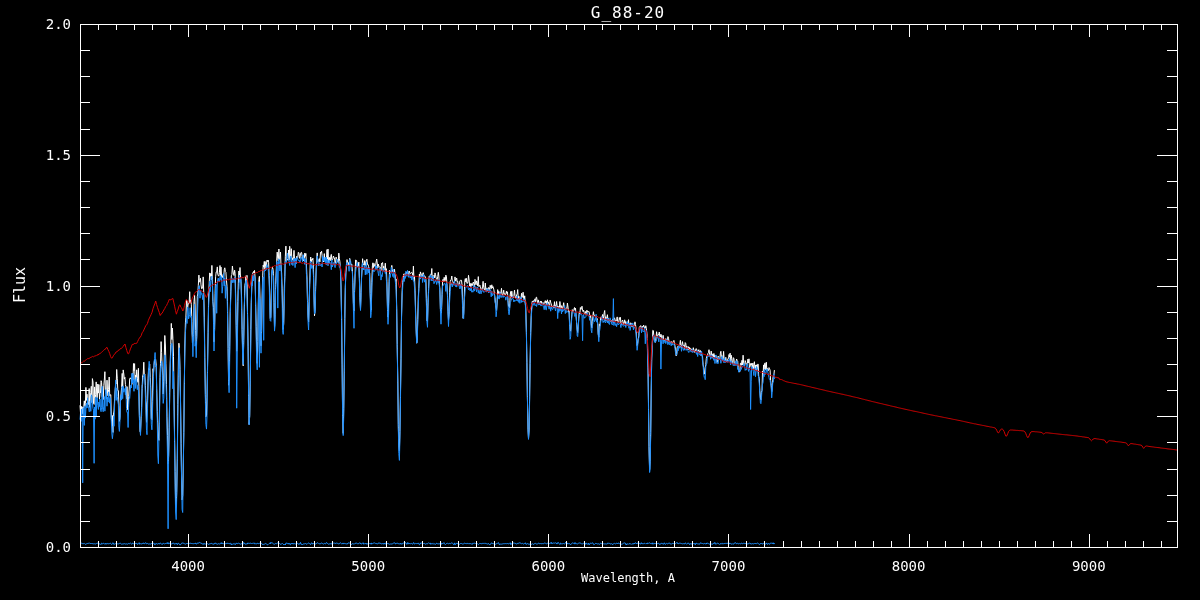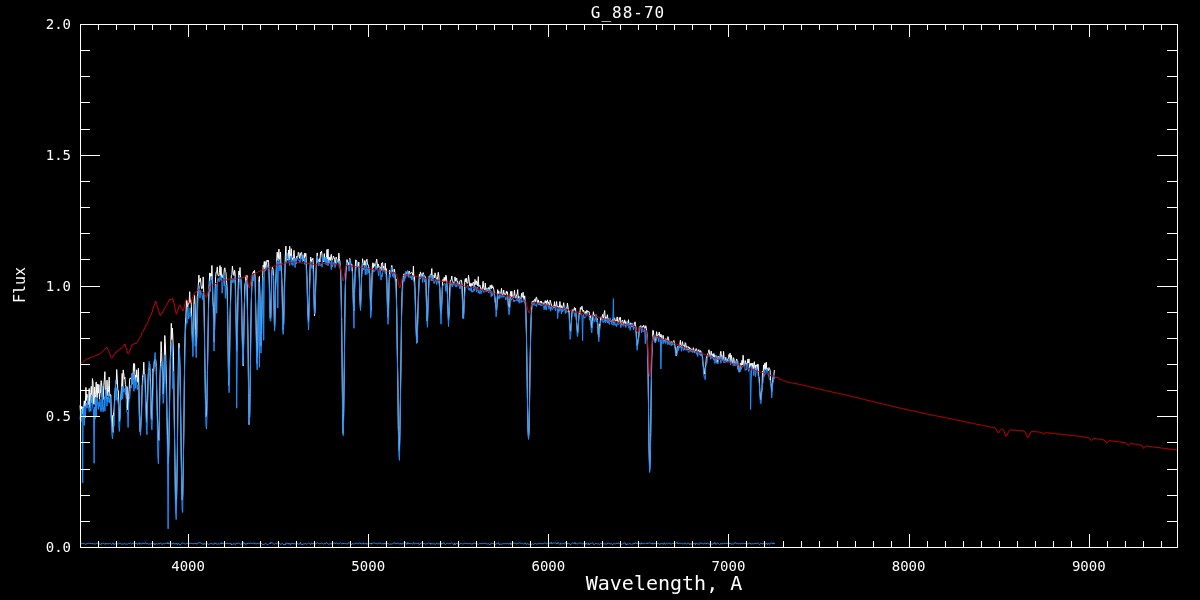--- a/index.html
+++ b/index.html
@@ -1,21 +1,21 @@
 <!DOCTYPE html>
 <html><head>
 <meta charset="utf-8">
 <style>
   html,body{margin:0;padding:0;background:#000;}
   #stage{position:relative;width:1200px;height:600px;background:#000;overflow:hidden;
          font-family:"DejaVu Sans Mono",monospace;}
   #plot-svg{position:absolute;left:0;top:0;}
   .axis-text{position:absolute;color:#fff;white-space:nowrap;}
   #chart-title{left:628px;top:3px;transform:translate(-50%,0);font-size:16px;letter-spacing:1px;}
-  #x-axis-label{left:664px;top:571px;transform:translate(-50%,0);font-size:20px;}
+  #x-axis-label{left:628px;top:571px;transform:translate(-50%,0);font-size:12px;}
   #y-axis-label{left:20px;top:285px;transform:translate(-50%,-50%) rotate(-90deg);font-size:15px;}
 </style>
 </head>
 <body>
 
 <div id="stage">
   <svg id="plot-svg" width="1200" height="600">
       <g fill="none" stroke-width="1">
         <polyline points="80.0,405.3 80.5,412.8 81.1,409.6 81.6,406.4 82.2,414.2 82.7,406.9 83.2,413.4 83.8,406.5 84.3,400.8 84.9,406.7 85.4,403.7 85.9,387.4 86.5,400.4 87.0,394.2 87.6,404.1 88.1,402.1 88.6,404.6 89.2,388.5 89.7,407.4 90.3,397.0 90.8,392.6 91.3,386.3 91.9,402.7 92.4,378.6 93.0,382.1 93.5,403.4 94.1,404.4 94.6,386.9 95.1,397.8 95.7,394.5 96.2,381.9 96.8,396.9 97.3,398.0 97.8,384.0 98.4,393.1 98.9,384.6 99.5,399.2 100.0,393.3 100.5,392.9 101.1,380.7 101.6,382.5 102.2,396.7 102.7,393.0 103.2,399.5 103.8,385.6 104.3,380.2 104.9,371.7 105.4,390.0 105.9,389.7 106.5,398.6 107.0,380.2 107.6,393.2 108.1,395.9 108.6,389.3 109.2,377.0 109.7,395.7 110.3,394.8 110.8,394.7 111.3,417.2 111.9,426.0 112.4,415.5 113.0,432.4 113.5,412.7 114.0,411.1 114.6,398.9 115.1,390.2 115.7,384.4 116.2,384.0 116.7,369.5 117.3,378.8 117.8,390.7 118.4,390.6 118.9,405.2 119.4,421.4 120.0,417.6 120.5,399.8 121.1,394.0 121.6,387.5 122.2,373.4 122.7,387.0 123.2,369.9 123.8,374.0 124.3,379.1 124.9,377.3 125.4,384.4 125.9,386.7 126.5,398.9 127.0,386.6 127.6,409.8 128.1,404.5 128.6,396.8 129.2,389.0 129.7,378.9 130.3,377.8 130.8,378.9 131.3,378.3 131.9,384.4 132.4,373.5 133.0,380.1 133.5,363.5 134.0,370.7 134.6,363.6 135.1,381.5 135.7,375.0 136.2,378.6 136.7,369.8 137.3,378.3 137.8,382.3 138.4,368.3 138.9,386.8 139.4,415.5 140.0,431.5 140.5,432.6 141.1,418.1 141.6,407.4 142.1,388.3 142.7,375.4 143.2,374.2 143.8,362.2 144.3,375.7 144.8,374.2 145.4,385.7 145.9,398.7 146.5,422.3 147.0,404.2 147.5,400.7 148.1,378.3 148.6,368.5 149.2,369.8 149.7,364.1 150.3,377.4 150.8,390.1 151.3,418.4 151.9,419.7 152.4,401.7 153.0,368.7 153.5,372.7 154.0,365.2 154.6,359.4 155.1,361.1 155.7,359.6 156.2,365.0 156.7,388.7 157.3,411.4 157.8,429.2 158.4,437.0 158.9,440.4 159.4,414.0 160.0,377.4 160.5,363.7 161.1,341.6 161.6,352.5 162.1,366.6 162.7,375.6 163.2,394.0 163.8,381.3 164.3,356.1 164.8,335.5 165.4,345.0 165.9,363.3 166.5,384.3 167.0,416.9 167.5,435.5 168.1,463.9 168.6,456.3 169.2,427.8 169.7,392.8 170.2,363.0 170.8,344.4 171.3,323.4 171.9,339.5 172.4,328.0 172.9,338.3 173.5,356.7 174.0,394.9 174.6,439.0 175.1,471.3 175.6,505.3 176.2,507.1 176.7,492.2 177.3,458.1 177.8,404.6 178.4,361.0 178.9,343.2 179.4,348.3 180.0,369.5 180.5,400.4 181.1,443.8 181.6,482.0 182.1,499.9 182.7,495.6 183.2,471.0 183.8,432.6 184.3,388.0 184.8,347.0 185.4,322.9 185.9,317.2 186.5,300.5 187.0,300.7 187.5,310.1 188.1,303.8 188.6,303.9 189.2,302.0 189.7,291.7 190.2,303.2 190.8,300.4 191.3,304.2 191.9,321.4 192.4,342.4 192.9,340.7 193.5,331.1 194.0,301.7 194.6,295.4 195.1,305.0 195.6,330.6 196.2,345.3 196.7,336.5 197.3,296.2 197.8,294.0 198.3,285.5 198.9,275.1 199.4,282.2 200.0,281.3 200.5,278.3 201.0,284.9 201.6,288.7 202.1,288.7 202.7,287.1 203.2,276.9 203.8,294.3 204.3,317.1 204.8,357.4 205.4,394.4 205.9,416.9 206.5,415.1 207.0,397.9 207.5,367.2 208.1,332.7 208.6,299.0 209.2,283.4 209.7,272.9 210.2,276.3 210.8,273.4 211.3,279.7 211.9,265.4 212.4,279.5 212.9,301.6 213.5,307.7 214.0,341.8 214.6,329.5 215.1,293.4 215.6,276.8 216.2,272.0 216.7,272.1 217.3,266.9 217.8,274.4 218.3,275.8 218.9,276.0 219.4,272.5 220.0,265.5 220.5,275.8 221.0,267.1 221.6,276.9 222.1,275.8 222.7,277.6 223.2,274.4 223.7,277.6 224.3,269.2 224.8,267.8 225.4,271.6 225.9,272.2 226.4,279.6 227.0,286.5 227.5,301.6 228.1,348.5 228.6,385.2 229.1,378.3 229.7,346.2 230.2,311.7 230.8,291.1 231.3,275.8 231.9,274.5 232.4,266.0 232.9,270.5 233.5,274.4 234.0,275.5 234.6,270.2 235.1,273.5 235.6,293.8 236.2,325.3 236.7,351.2 237.3,338.7 237.8,301.7 238.3,283.2 238.9,271.0 239.4,276.7 240.0,267.5 240.5,277.2 241.0,281.3 241.6,298.2 242.1,329.3 242.7,352.3 243.2,365.8 243.7,340.6 244.3,311.0 244.8,285.5 245.4,282.8 245.9,275.8 246.4,280.9 247.0,275.4 247.5,312.0 248.1,346.9 248.6,393.5 249.1,424.5 249.7,415.6 250.2,380.9 250.8,329.5 251.3,302.4 251.8,286.3 252.4,274.5 252.9,272.9 253.5,271.5 254.0,273.0 254.5,270.4 255.1,277.9 255.6,301.4 256.2,326.8 256.7,352.7 257.2,363.3 257.8,341.4 258.3,302.8 258.9,279.5 259.4,276.3 260.0,298.2 260.5,327.5 261.0,345.8 261.6,330.6 262.1,298.0 262.7,275.9 263.2,265.2 263.7,267.1 264.3,261.4 264.8,269.7 265.4,266.1 265.9,261.5 266.4,267.2 267.0,260.1 267.5,261.5 268.1,260.0 268.6,262.2 269.1,275.6 269.7,292.8 270.2,318.3 270.8,317.3 271.3,293.5 271.8,273.0 272.4,267.4 272.9,268.6 273.5,273.8 274.0,302.5 274.5,327.3 275.1,314.4 275.6,284.4 276.2,271.9 276.7,260.2 277.2,252.1 277.8,258.5 278.3,261.0 278.9,249.0 279.4,259.7 279.9,257.9 280.5,252.0 281.0,266.0 281.6,272.9 282.1,288.1 282.6,308.9 283.2,329.2 283.7,323.7 284.3,288.1 284.8,276.3 285.3,256.8 285.9,246.1 286.4,261.2 287.0,259.9 287.5,259.2 288.1,260.2 288.6,250.0 289.1,260.0 289.7,246.3 290.2,253.9 290.8,256.7 291.3,248.7 291.8,258.5 292.4,258.1 292.9,260.4 293.5,256.8 294.0,250.4 294.5,258.3 295.1,259.6 295.6,260.6 296.2,258.6 296.7,256.3 297.2,258.2 297.8,257.7 298.3,252.2 298.9,252.8 299.4,256.3 299.9,258.5 300.5,253.9 301.0,252.5 301.6,252.4 302.1,256.6 302.6,260.4 303.2,255.5 303.7,260.9 304.3,258.9 304.8,253.0 305.3,256.3 305.9,253.5 306.4,263.9 307.0,279.1 307.5,301.2 308.0,315.9 308.6,322.0 309.1,301.5 309.7,284.4 310.2,264.5 310.7,257.0 311.3,261.8 311.8,259.2 312.4,260.0 312.9,258.2 313.5,269.7 314.0,295.0 314.5,315.8 315.1,310.1 315.6,286.4 316.2,267.9 316.7,260.1 317.2,252.9 317.8,262.2 318.3,261.5 318.9,259.5 319.4,258.7 319.9,261.9 320.5,252.3 321.0,253.1 321.6,251.2 322.1,255.8 322.6,260.5 323.2,259.4 323.7,261.9 324.3,253.6 324.8,259.8 325.3,257.8 325.9,261.3 326.4,260.1 327.0,249.6 327.5,259.0 328.0,249.1 328.6,262.7 329.1,260.4 329.7,257.3 330.2,260.7 330.7,257.1 331.3,254.4 331.8,259.8 332.4,259.8 332.9,258.6 333.4,256.0 334.0,257.5 334.5,258.0 335.1,263.3 335.6,262.5 336.1,257.1 336.7,258.7 337.2,259.2 337.8,262.0 338.3,262.7 338.8,253.1 339.4,258.7 339.9,261.6 340.5,271.7 341.0,286.0 341.6,317.7 342.1,364.1 342.6,413.6 343.2,433.4 343.7,408.8 344.3,367.9 344.8,318.3 345.3,287.3 345.9,272.2 346.4,267.0 347.0,259.6 347.5,262.3 348.0,261.9 348.6,264.1 349.1,266.0 349.7,258.4 350.2,260.4 350.7,263.4 351.3,265.1 351.8,264.4 352.4,271.5 352.9,282.7 353.4,303.3 354.0,310.9 354.5,293.4 355.1,273.1 355.6,260.0 356.1,260.1 356.7,260.9 357.2,266.9 357.8,263.8 358.3,266.4 358.8,262.1 359.4,278.4 359.9,297.4 360.5,309.0 361.0,292.6 361.5,278.1 362.1,269.2 362.6,258.7 363.2,265.0 363.7,263.9 364.2,265.3 364.8,260.5 365.3,265.5 365.9,261.9 366.4,261.2 366.9,259.2 367.5,264.5 368.0,264.3 368.6,266.7 369.1,270.6 369.7,273.3 370.2,293.6 370.7,304.1 371.3,310.1 371.8,282.8 372.4,265.9 372.9,262.8 373.4,267.7 374.0,263.4 374.5,266.0 375.1,266.7 375.6,266.2 376.1,262.0 376.7,259.1 377.2,263.0 377.8,268.1 378.3,264.1 378.8,266.3 379.4,267.2 379.9,266.8 380.5,267.6 381.0,270.8 381.5,263.2 382.1,263.8 382.6,262.5 383.2,270.4 383.7,266.2 384.2,269.3 384.8,269.7 385.3,263.2 385.9,272.2 386.4,268.7 386.9,281.8 387.5,309.1 388.0,317.0 388.6,303.1 389.1,281.3 389.6,270.3 390.2,272.5 390.7,272.0 391.3,272.1 391.8,265.4 392.3,271.9 392.9,270.0 393.4,270.6 394.0,272.9 394.5,269.2 395.0,274.5 395.6,281.5 396.1,278.9 396.7,308.8 397.2,344.6 397.8,381.0 398.3,424.4 398.8,445.9 399.4,450.8 399.9,431.7 400.5,391.1 401.0,358.1 401.5,317.1 402.1,292.1 402.6,282.6 403.2,279.5 403.7,273.9 404.2,274.4 404.8,274.0 405.3,273.5 405.9,274.9 406.4,272.0 406.9,273.5 407.5,270.9 408.0,272.8 408.6,275.9 409.1,271.0 409.6,272.3 410.2,273.8 410.7,273.6 411.3,272.4 411.8,272.4 412.3,272.9 412.9,277.0 413.4,266.1 414.0,279.3 414.5,276.0 415.0,290.1 415.6,310.8 416.1,327.0 416.7,343.2 417.2,340.6 417.7,319.6 418.3,297.3 418.8,288.7 419.4,274.0 419.9,278.3 420.4,271.9 421.0,273.5 421.5,274.6 422.1,276.5 422.6,274.3 423.2,272.6 423.7,275.2 424.2,276.2 424.8,275.9 425.3,277.1 425.9,279.6 426.4,298.3 426.9,320.8 427.5,321.3 428.0,302.9 428.6,288.5 429.1,276.1 429.6,276.3 430.2,275.9 430.7,274.4 431.3,274.9 431.8,268.5 432.3,279.0 432.9,278.4 433.4,279.1 434.0,275.2 434.5,277.8 435.0,272.9 435.6,274.7 436.1,278.1 436.7,279.0 437.2,279.7 437.7,276.7 438.3,272.3 438.8,276.0 439.4,284.4 439.9,289.3 440.4,308.7 441.0,313.1 441.5,311.4 442.1,294.3 442.6,280.7 443.1,279.3 443.7,281.5 444.2,277.3 444.8,281.3 445.3,280.4 445.8,275.1 446.4,276.3 446.9,283.5 447.5,294.9 448.0,311.5 448.5,320.2 449.1,314.2 449.6,292.8 450.2,281.6 450.7,280.1 451.3,279.3 451.8,276.0 452.3,281.2 452.9,281.7 453.4,283.8 454.0,281.8 454.5,283.1 455.0,276.9 455.6,281.1 456.1,279.7 456.7,278.1 457.2,282.2 457.7,281.5 458.3,285.0 458.8,284.9 459.4,284.7 459.9,281.0 460.4,280.3 461.0,280.1 461.5,280.3 462.1,285.8 462.6,300.4 463.1,318.3 463.7,313.8 464.2,299.4 464.8,280.8 465.3,278.6 465.8,281.9 466.4,278.3 466.9,283.3 467.5,283.3 468.0,281.8 468.5,275.3 469.1,280.0 469.6,286.0 470.2,283.4 470.7,287.2 471.2,283.4 471.8,285.8 472.3,285.6 472.9,283.0 473.4,282.1 473.9,283.9 474.5,286.6 475.0,279.4 475.6,283.9 476.1,284.8 476.6,280.9 477.2,282.9 477.7,285.8 478.3,276.6 478.8,286.6 479.4,286.4 479.9,285.2 480.4,286.7 481.0,289.1 481.5,289.2 482.1,290.2 482.6,286.1 483.1,281.3 483.7,287.6 484.2,289.2 484.8,289.9 485.3,283.0 485.8,289.2 486.4,291.4 486.9,287.9 487.5,290.5 488.0,289.9 488.5,287.6 489.1,287.7 489.6,289.7 490.2,285.3 490.7,287.1 491.2,288.8 491.8,284.8 492.3,288.1 492.9,286.5 493.4,287.9 493.9,289.9 494.5,294.2 495.0,297.7 495.6,305.8 496.1,308.0 496.6,310.3 497.2,302.0 497.7,289.6 498.3,294.1 498.8,291.3 499.3,293.5 499.9,292.1 500.4,293.4 501.0,292.2 501.5,288.3 502.0,294.8 502.6,295.3 503.1,293.6 503.7,290.2 504.2,294.8 504.7,293.6 505.3,294.5 505.8,294.5 506.4,291.2 506.9,293.4 507.5,291.8 508.0,300.7 508.5,306.4 509.1,304.6 509.6,307.7 510.2,294.9 510.7,291.5 511.2,297.1 511.8,291.2 512.3,296.1 512.9,298.0 513.4,296.7 513.9,295.5 514.5,290.1 515.0,295.8 515.6,298.1 516.1,298.1 516.6,294.8 517.2,293.9 517.7,289.6 518.3,299.1 518.8,296.1 519.3,299.5 519.9,298.0 520.4,298.0 521.0,299.6 521.5,293.3 522.0,297.5 522.6,295.5 523.1,292.2 523.7,298.8 524.2,300.6 524.7,295.8 525.3,303.9 525.8,308.1 526.4,332.4 526.9,362.2 527.4,397.3 528.0,429.2 528.5,438.6 529.1,430.1 529.6,396.7 530.1,363.4 530.7,332.4 531.2,315.3 531.8,304.4 532.3,301.3 532.9,302.3 533.4,300.6 533.9,301.7 534.5,300.9 535.0,298.8 535.6,302.0 536.1,297.4 536.6,297.2 537.2,301.0 537.7,303.3 538.3,299.9 538.8,303.6 539.3,304.4 539.9,302.3 540.4,301.1 541.0,303.1 541.5,301.3 542.0,304.2 542.6,303.2 543.1,302.5 543.7,304.7 544.2,303.5 544.7,302.3 545.3,300.6 545.8,303.2 546.4,301.1 546.9,305.2 547.4,299.8 548.0,303.5 548.5,301.9 549.1,305.1 549.6,306.7 550.1,300.1 550.7,302.4 551.2,303.7 551.8,306.7 552.3,306.0 552.8,307.1 553.4,305.7 553.9,307.9 554.5,301.7 555.0,307.8 555.5,305.5 556.1,305.6 556.6,301.5 557.2,307.2 557.7,306.0 558.2,306.6 558.8,306.8 559.3,308.9 559.9,301.5 560.4,306.2 561.0,308.7 561.5,305.7 562.0,306.8 562.6,308.6 563.1,306.2 563.7,302.7 564.2,306.7 564.7,309.8 565.3,309.1 565.8,309.5 566.4,307.8 566.9,308.5 567.4,303.1 568.0,307.1 568.5,312.2 569.1,311.2 569.6,323.3 570.1,329.4 570.7,331.2 571.2,322.8 571.8,314.1 572.3,309.6 572.8,311.9 573.4,310.3 573.9,309.5 574.5,307.5 575.0,310.4 575.5,308.1 576.1,316.3 576.6,322.6 577.2,329.7 577.7,332.6 578.2,326.2 578.8,318.2 579.3,311.8 579.9,313.7 580.4,307.5 580.9,309.5 581.5,307.9 582.0,306.2 582.6,310.7 583.1,311.6 583.6,310.2 584.2,312.4 584.7,313.9 585.3,313.5 585.8,311.3 586.3,315.0 586.9,310.2 587.4,312.3 588.0,311.1 588.5,311.9 589.1,311.7 589.6,315.7 590.1,317.5 590.7,315.2 591.2,323.8 591.8,327.9 592.3,321.2 592.8,317.1 593.4,311.7 593.9,314.9 594.5,315.3 595.0,316.2 595.5,316.8 596.1,316.9 596.6,317.7 597.2,318.7 597.7,323.2 598.2,333.9 598.8,337.2 599.3,324.3 599.9,325.6 600.4,320.6 600.9,317.0 601.5,318.4 602.0,317.6 602.6,314.5 603.1,319.3 603.6,316.9 604.2,312.7 604.7,310.5 605.3,320.5 605.8,316.7 606.3,318.7 606.9,319.2 607.4,314.7 608.0,320.5 608.5,318.5 609.0,319.6 609.6,320.6 610.1,321.1 610.7,320.5 611.2,321.9 611.7,320.1 612.3,321.7 612.8,318.9 613.4,322.5 613.9,320.6 614.4,317.8 615.0,319.3 615.5,321.7 616.1,321.2 616.6,319.7 617.2,316.9 617.7,321.6 618.2,321.2 618.8,322.4 619.3,317.5 619.9,319.6 620.4,317.3 620.9,323.1 621.5,324.6 622.0,321.4 622.6,320.0 623.1,321.8 623.6,324.6 624.2,322.9 624.7,319.8 625.3,323.8 625.8,321.5 626.3,323.5 626.9,325.2 627.4,322.8 628.0,323.0 628.5,319.7 629.0,325.6 629.6,324.8 630.1,325.3 630.7,322.8 631.2,323.1 631.7,326.4 632.3,327.1 632.8,326.0 633.4,326.1 633.9,326.2 634.4,324.7 635.0,321.8 635.5,324.5 636.1,329.2 636.6,340.2 637.1,345.6 637.7,343.3 638.2,338.7 638.8,335.9 639.3,327.1 639.8,327.1 640.4,325.9 640.9,325.6 641.5,328.8 642.0,327.9 642.6,326.3 643.1,327.2 643.6,325.1 644.2,326.4 644.7,328.3 645.3,328.1 645.8,325.7 646.3,328.2 646.9,333.2 647.4,338.6 648.0,367.1 648.5,403.8 649.0,446.4 649.6,469.8 650.1,461.5 650.7,432.4 651.2,392.0 651.7,358.0 652.3,343.8 652.8,330.3 653.4,330.7 653.9,337.5 654.4,340.4 655.0,342.2 655.5,342.2 656.1,336.8 656.6,331.7 657.1,335.2 657.7,335.9 658.2,335.0 658.8,333.7 659.3,332.0 659.8,336.8 660.4,337.0 660.9,334.2 661.5,336.0 662.0,339.4 662.5,339.9 663.1,335.3 663.6,339.5 664.2,340.0 664.7,340.4 665.2,340.4 665.8,338.6 666.3,340.4 666.9,341.4 667.4,341.1 667.9,336.6 668.5,338.2 669.0,341.7 669.6,341.4 670.1,342.4 670.7,343.1 671.2,342.2 671.7,341.4 672.3,343.3 672.8,342.9 673.4,341.6 673.9,340.4 674.4,342.8 675.0,346.1 675.5,349.0 676.1,356.0 676.6,355.4 677.1,347.8 677.7,346.5 678.2,345.9 678.8,346.5 679.3,345.5 679.8,344.6 680.4,340.3 680.9,347.1 681.5,347.8 682.0,344.2 682.5,341.6 683.1,345.8 683.6,345.3 684.2,345.0 684.7,348.5 685.2,342.6 685.8,343.6 686.3,348.4 686.9,346.1 687.4,349.7 687.9,348.9 688.5,346.7 689.0,350.0 689.6,347.4 690.1,350.4 690.6,348.5 691.2,349.5 691.7,348.9 692.3,351.1 692.8,351.5 693.3,347.7 693.9,349.9 694.4,352.2 695.0,352.1 695.5,350.9 696.0,348.5 696.6,349.0 697.1,351.2 697.7,351.3 698.2,351.8 698.8,349.7 699.3,352.0 699.8,352.8 700.4,350.6 700.9,351.0 701.5,353.6 702.0,356.2 702.5,356.3 703.1,364.9 703.6,367.4 704.2,374.2 704.7,373.0 705.2,367.5 705.8,364.7 706.3,358.4 706.9,356.1 707.4,355.5 707.9,353.5 708.5,352.5 709.0,349.7 709.6,354.3 710.1,356.7 710.6,356.8 711.2,351.1 711.7,356.7 712.3,357.7 712.8,353.8 713.3,357.4 713.9,353.5 714.4,357.6 715.0,355.2 715.5,356.3 716.0,355.8 716.6,359.7 717.1,362.5 717.7,360.2 718.2,356.1 718.7,358.9 719.3,359.5 719.8,359.3 720.4,353.1 720.9,351.3 721.4,357.1 722.0,355.7 722.5,360.4 723.1,358.1 723.6,351.4 724.1,359.6 724.7,360.7 725.2,361.1 725.8,357.3 726.3,361.8 726.9,361.0 727.4,362.0 727.9,358.6 728.5,358.5 729.0,354.5 729.6,357.2 730.1,353.1 730.6,362.2 731.2,355.2 731.7,358.7 732.3,362.6 732.8,363.7 733.3,357.6 733.9,358.6 734.4,364.2 735.0,364.2 735.5,364.8 736.0,361.7 736.6,359.0 737.1,360.4 737.7,361.2 738.2,367.5 738.7,371.2 739.3,371.9 739.8,371.8 740.4,363.1 740.9,363.5 741.4,365.3 742.0,360.3 742.5,364.9 743.1,355.2 743.6,362.9 744.1,365.4 744.7,365.9 745.2,360.6 745.8,362.7 746.3,364.4 746.8,363.9 747.4,363.1 747.9,359.1 748.5,363.0 749.0,358.8 749.5,368.0 750.1,366.5 750.6,363.8 751.2,363.0 751.7,365.3 752.3,367.5 752.8,363.1 753.3,369.4 753.9,364.4 754.4,361.7 755.0,368.3 755.5,365.1 756.0,370.2 756.6,364.8 757.1,371.1 757.7,364.2 758.2,364.2 758.7,376.2 759.3,378.6 759.8,390.6 760.4,397.9 760.9,399.9 761.4,392.3 762.0,390.3 762.5,371.1 763.1,374.0 763.6,364.9 764.1,369.4 764.7,363.2 765.2,363.2 765.8,370.1 766.3,362.2 766.8,369.3 767.4,368.5 767.9,370.3 768.5,370.5 769.0,367.6 769.5,368.7 770.1,370.2 770.6,380.7 771.2,385.3 771.7,391.7 772.2,388.6 772.8,379.4 773.3,375.5 773.9,374.9 774.4,370.1" stroke="#FFFFFF"></polyline>
         <polyline points="80.0,419.7 80.5,413.0 81.1,421.4 81.6,409.2 82.2,417.1 82.7,482.9 83.2,407.6 83.8,416.7 84.3,425.4 84.9,405.8 85.4,418.1 85.9,409.3 86.5,403.0 87.0,408.0 87.6,397.8 88.1,407.0 88.6,407.0 89.2,411.9 89.7,411.4 90.3,400.8 90.8,411.3 91.3,394.8 91.9,396.5 92.4,402.6 93.0,408.4 93.5,410.2 94.1,463.3 94.6,407.0 95.1,419.2 95.7,397.1 96.2,417.1 96.8,398.3 97.3,397.6 97.8,405.5 98.4,409.5 98.9,402.0 99.5,406.5 100.0,399.1 100.5,410.6 101.1,411.7 101.6,407.2 102.2,386.4 102.7,409.4 103.2,411.8 103.8,406.1 104.3,396.6 104.9,411.2 105.4,394.3 105.9,389.5 106.5,395.9 107.0,406.2 107.6,397.1 108.1,402.1 108.6,391.9 109.2,397.6 109.7,403.2 110.3,397.7 110.8,411.9 111.3,420.9 111.9,434.1 112.4,438.7 113.0,433.1 113.5,416.4 114.0,426.3 114.6,404.9 115.1,392.0 115.7,380.0 116.2,400.4 116.7,387.9 117.3,396.5 117.8,401.0 118.4,404.8 118.9,427.2 119.4,431.4 120.0,420.6 120.5,400.9 121.1,394.8 121.6,400.1 122.2,386.6 122.7,398.7 123.2,385.9 123.8,392.2 124.3,389.7 124.9,388.5 125.4,394.8 125.9,387.2 126.5,408.5 127.0,412.5 127.6,412.4 128.1,427.5 128.6,407.5 129.2,396.5 129.7,398.4 130.3,389.9 130.8,385.2 131.3,388.0 131.9,373.4 132.4,383.0 133.0,373.5 133.5,383.8 134.0,391.3 134.6,379.1 135.1,380.0 135.7,388.5 136.2,377.4 136.7,381.1 137.3,389.7 137.8,385.3 138.4,389.9 138.9,401.1 139.4,419.1 140.0,429.9 140.5,435.4 141.1,417.3 141.6,416.1 142.1,385.4 142.7,384.3 143.2,377.1 143.8,375.9 144.3,374.1 144.8,379.6 145.4,396.4 145.9,410.8 146.5,430.4 147.0,434.7 147.5,408.9 148.1,385.2 148.6,369.1 149.2,361.3 149.7,369.4 150.3,386.6 150.8,408.4 151.3,424.4 151.9,429.8 152.4,416.1 153.0,391.7 153.5,376.3 154.0,362.5 154.6,358.4 155.1,352.5 155.7,367.0 156.2,365.6 156.7,391.6 157.3,421.3 157.8,455.0 158.4,463.7 158.9,439.0 159.4,423.5 160.0,381.2 160.5,367.8 161.1,365.2 161.6,361.3 162.1,363.5 162.7,389.5 163.2,403.4 163.8,398.2 164.3,369.6 164.8,354.9 165.4,360.1 165.9,381.4 166.5,398.7 167.0,429.8 167.5,456.4 168.1,528.8 168.6,460.4 169.2,427.5 169.7,393.2 170.2,366.3 170.8,354.2 171.3,344.9 171.9,343.4 172.4,345.7 172.9,388.8 173.5,371.5 174.0,411.7 174.6,441.7 175.1,484.6 175.6,512.0 176.2,519.6 176.7,497.6 177.3,460.3 177.8,414.5 178.4,376.6 178.9,354.6 179.4,347.7 180.0,374.7 180.5,400.0 181.1,452.7 181.6,478.0 182.1,509.5 182.7,512.5 183.2,473.0 183.8,433.2 184.3,383.6 184.8,355.9 185.4,332.4 185.9,326.4 186.5,316.1 187.0,323.5 187.5,306.9 188.1,308.5 188.6,318.9 189.2,316.2 189.7,314.4 190.2,307.7 190.8,317.3 191.3,316.1 191.9,332.7 192.4,336.8 192.9,356.7 193.5,335.6 194.0,311.2 194.6,304.3 195.1,346.2 195.6,341.4 196.2,357.7 196.7,340.8 197.3,320.9 197.8,304.7 198.3,292.6 198.9,286.3 199.4,285.7 200.0,298.2 200.5,290.3 201.0,292.3 201.6,294.6 202.1,295.0 202.7,299.6 203.2,293.2 203.8,303.4 204.3,329.1 204.8,363.4 205.4,402.2 205.9,424.4 206.5,429.1 207.0,415.7 207.5,372.7 208.1,336.4 208.6,306.7 209.2,293.0 209.7,281.1 210.2,291.7 210.8,280.3 211.3,277.3 211.9,276.2 212.4,285.9 212.9,298.2 213.5,323.2 214.0,351.0 214.6,328.8 215.1,310.7 215.6,287.6 216.2,284.5 216.7,313.3 217.3,283.0 217.8,279.3 218.3,278.0 218.9,281.5 219.4,282.0 220.0,276.8 220.5,275.4 221.0,280.1 221.6,276.8 222.1,293.2 222.7,286.6 223.2,281.1 223.7,273.5 224.3,285.9 224.8,277.9 225.4,298.3 225.9,285.3 226.4,286.0 227.0,291.6 227.5,312.4 228.1,346.3 228.6,380.8 229.1,392.7 229.7,360.8 230.2,314.8 230.8,298.2 231.3,281.6 231.9,277.9 232.4,282.7 232.9,279.5 233.5,279.2 234.0,282.7 234.6,279.1 235.1,276.9 235.6,304.1 236.2,329.2 236.7,408.2 237.3,349.1 237.8,313.1 238.3,291.1 238.9,288.5 239.4,275.1 240.0,282.4 240.5,277.5 241.0,279.5 241.6,309.7 242.1,334.3 242.7,359.6 243.2,364.6 243.7,343.2 244.3,305.2 244.8,294.3 245.4,282.7 245.9,281.1 246.4,279.9 247.0,298.8 247.5,313.6 248.1,354.3 248.6,395.7 249.1,424.8 249.7,416.4 250.2,385.6 250.8,341.1 251.3,302.5 251.8,283.3 252.4,285.7 252.9,273.8 253.5,280.8 254.0,275.9 254.5,277.1 255.1,278.0 255.6,305.4 256.2,338.2 256.7,362.5 257.2,369.9 257.8,350.0 258.3,310.5 258.9,281.7 259.4,367.3 260.0,298.3 260.5,327.1 261.0,353.2 261.6,332.3 262.1,301.1 262.7,282.0 263.2,276.9 263.7,340.3 264.3,272.2 264.8,269.8 265.4,270.9 265.9,269.5 266.4,269.6 267.0,264.6 267.5,266.9 268.1,266.7 268.6,275.0 269.1,279.0 269.7,304.7 270.2,320.7 270.8,321.3 271.3,306.9 271.8,271.0 272.4,269.4 272.9,274.4 273.5,275.5 274.0,307.8 274.5,331.1 275.1,324.9 275.6,288.7 276.2,278.5 276.7,261.5 277.2,261.8 277.8,308.1 278.3,266.9 278.9,258.8 279.4,263.1 279.9,270.9 280.5,264.0 281.0,264.7 281.6,280.5 282.1,296.1 282.6,330.3 283.2,334.4 283.7,321.9 284.3,303.9 284.8,279.2 285.3,261.3 285.9,261.9 286.4,262.5 287.0,256.5 287.5,253.2 288.1,258.3 288.6,258.7 289.1,262.3 289.7,265.5 290.2,259.1 290.8,255.9 291.3,258.6 291.8,264.6 292.4,261.6 292.9,265.6 293.5,259.2 294.0,261.9 294.5,258.6 295.1,267.6 295.6,258.3 296.2,264.0 296.7,258.5 297.2,257.4 297.8,258.9 298.3,260.6 298.9,260.6 299.4,260.2 299.9,262.8 300.5,260.9 301.0,257.3 301.6,257.5 302.1,259.7 302.6,261.8 303.2,254.7 303.7,259.4 304.3,258.3 304.8,264.4 305.3,259.3 305.9,258.9 306.4,273.7 307.0,280.1 307.5,301.6 308.0,321.4 308.6,330.0 309.1,312.1 309.7,284.6 310.2,277.2 310.7,261.3 311.3,263.7 311.8,268.5 312.4,265.5 312.9,268.3 313.5,276.6 314.0,302.8 314.5,313.8 315.1,313.0 315.6,290.8 316.2,270.6 316.7,265.2 317.2,255.9 317.8,259.2 318.3,262.9 318.9,265.9 319.4,262.6 319.9,263.8 320.5,265.5 321.0,265.0 321.6,264.2 322.1,267.0 322.6,255.9 323.2,260.9 323.7,257.2 324.3,259.8 324.8,261.8 325.3,257.3 325.9,264.3 326.4,257.3 327.0,265.1 327.5,259.2 328.0,265.8 328.6,263.6 329.1,260.0 329.7,263.8 330.2,263.1 330.7,262.7 331.3,269.7 331.8,259.9 332.4,266.9 332.9,265.1 333.4,264.5 334.0,262.2 334.5,265.3 335.1,267.6 335.6,263.0 336.1,264.1 336.7,261.6 337.2,259.2 337.8,260.9 338.3,262.5 338.8,262.8 339.4,267.4 339.9,264.2 340.5,268.2 341.0,287.1 341.6,319.5 342.1,365.1 342.6,415.6 343.2,435.6 343.7,417.9 344.3,372.3 344.8,319.7 345.3,290.0 345.9,269.5 346.4,264.0 347.0,262.4 347.5,265.2 348.0,265.9 348.6,266.5 349.1,271.3 349.7,259.5 350.2,262.5 350.7,261.7 351.3,270.0 351.8,270.9 352.4,271.6 352.9,289.8 353.4,309.2 354.0,328.3 354.5,291.6 355.1,276.3 355.6,272.1 356.1,268.0 356.7,265.8 357.2,262.6 357.8,266.5 358.3,266.4 358.8,267.4 359.4,280.0 359.9,300.1 360.5,310.5 361.0,299.8 361.5,280.0 362.1,265.2 362.6,262.8 363.2,269.9 363.7,268.3 364.2,269.6 364.8,265.7 365.3,274.9 365.9,268.1 366.4,262.2 366.9,274.4 367.5,267.8 368.0,267.9 368.6,272.8 369.1,267.4 369.7,280.4 370.2,298.1 370.7,317.8 371.3,312.3 371.8,286.1 372.4,277.7 372.9,272.2 373.4,269.7 374.0,271.8 374.5,271.0 375.1,270.1 375.6,265.6 376.1,270.1 376.7,265.9 377.2,269.2 377.8,270.4 378.3,273.5 378.8,275.8 379.4,268.9 379.9,267.9 380.5,269.0 381.0,280.1 381.5,274.8 382.1,276.7 382.6,272.5 383.2,270.1 383.7,268.2 384.2,271.5 384.8,271.1 385.3,273.6 385.9,272.1 386.4,280.3 386.9,286.8 387.5,310.5 388.0,324.3 388.6,314.1 389.1,286.4 389.6,274.2 390.2,277.5 390.7,273.5 391.3,267.3 391.8,273.4 392.3,273.8 392.9,276.6 393.4,269.1 394.0,277.7 394.5,272.1 395.0,277.7 395.6,284.7 396.1,290.5 396.7,310.1 397.2,348.5 397.8,382.5 398.3,427.6 398.8,453.5 399.4,460.4 399.9,439.8 400.5,397.2 401.0,363.1 401.5,320.7 402.1,295.8 402.6,289.2 403.2,277.5 403.7,277.0 404.2,281.5 404.8,275.0 405.3,278.4 405.9,271.2 406.4,275.7 406.9,276.4 407.5,270.5 408.0,274.0 408.6,277.3 409.1,274.4 409.6,275.0 410.2,278.1 410.7,277.1 411.3,275.8 411.8,280.0 412.3,277.6 412.9,275.4 413.4,281.2 414.0,280.7 414.5,287.6 415.0,293.1 415.6,317.9 416.1,331.9 416.7,343.2 417.2,342.2 417.7,325.0 418.3,306.9 418.8,288.7 419.4,281.3 419.9,277.2 420.4,279.0 421.0,275.6 421.5,278.0 422.1,275.8 422.6,282.5 423.2,278.1 423.7,274.3 424.2,279.9 424.8,282.2 425.3,278.4 425.9,286.6 426.4,304.9 426.9,321.4 427.5,327.3 428.0,306.3 428.6,292.2 429.1,278.0 429.6,280.1 430.2,274.8 430.7,275.5 431.3,280.9 431.8,276.2 432.3,279.3 432.9,280.9 433.4,276.3 434.0,283.7 434.5,281.9 435.0,282.1 435.6,279.9 436.1,281.2 436.7,284.5 437.2,281.7 437.7,280.5 438.3,282.9 438.8,279.3 439.4,286.1 439.9,291.7 440.4,310.7 441.0,324.2 441.5,308.4 442.1,293.1 442.6,285.8 443.1,285.3 443.7,285.1 444.2,283.3 444.8,283.4 445.3,284.0 445.8,291.4 446.4,282.6 446.9,285.1 447.5,296.2 448.0,315.5 448.5,326.5 449.1,312.7 449.6,301.9 450.2,291.7 450.7,285.8 451.3,284.8 451.8,283.2 452.3,287.0 452.9,283.9 453.4,285.2 454.0,282.7 454.5,280.6 455.0,285.8 455.6,286.6 456.1,283.3 456.7,287.1 457.2,285.3 457.7,284.5 458.3,284.4 458.8,283.9 459.4,287.6 459.9,288.9 460.4,283.8 461.0,288.4 461.5,285.4 462.1,295.3 462.6,307.6 463.1,318.2 463.7,318.8 464.2,300.8 464.8,295.1 465.3,288.1 465.8,287.4 466.4,287.2 466.9,286.6 467.5,285.1 468.0,286.9 468.5,290.0 469.1,289.3 469.6,288.1 470.2,291.0 470.7,288.5 471.2,286.4 471.8,292.2 472.3,290.6 472.9,292.2 473.4,290.8 473.9,285.2 474.5,291.1 475.0,289.3 475.6,286.6 476.1,287.4 476.6,291.8 477.2,287.3 477.7,287.1 478.3,293.1 478.8,290.4 479.4,293.7 479.9,291.8 480.4,289.1 481.0,293.9 481.5,291.2 482.1,291.5 482.6,288.9 483.1,291.0 483.7,292.3 484.2,292.3 484.8,291.6 485.3,290.6 485.8,291.6 486.4,291.9 486.9,288.6 487.5,289.0 488.0,290.2 488.5,292.9 489.1,289.5 489.6,292.4 490.2,292.1 490.7,289.6 491.2,296.8 491.8,291.3 492.3,295.7 492.9,294.2 493.4,293.3 493.9,293.1 494.5,296.1 495.0,301.9 495.6,303.8 496.1,316.8 496.6,311.6 497.2,297.8 497.7,294.8 498.3,296.1 498.8,298.9 499.3,299.0 499.9,292.2 500.4,295.3 501.0,297.7 501.5,297.1 502.0,295.2 502.6,296.1 503.1,297.5 503.7,295.6 504.2,296.4 504.7,296.4 505.3,297.0 505.8,300.2 506.4,297.4 506.9,297.1 507.5,295.7 508.0,302.8 508.5,311.7 509.1,314.8 509.6,310.0 510.2,302.7 510.7,301.7 511.2,300.3 511.8,298.5 512.3,296.2 512.9,299.3 513.4,299.4 513.9,302.0 514.5,300.1 515.0,301.1 515.6,300.8 516.1,300.2 516.6,300.6 517.2,295.9 517.7,301.2 518.3,298.5 518.8,302.4 519.3,299.1 519.9,303.3 520.4,298.5 521.0,296.8 521.5,302.4 522.0,300.7 522.6,301.9 523.1,302.0 523.7,298.7 524.2,298.9 524.7,302.5 525.3,302.7 525.8,317.0 526.4,333.1 526.9,362.8 527.4,396.4 528.0,430.6 528.5,439.4 529.1,428.5 529.6,402.1 530.1,363.1 530.7,334.8 531.2,318.5 531.8,309.4 532.3,305.3 532.9,302.0 533.4,304.6 533.9,305.4 534.5,301.1 535.0,305.4 535.6,305.4 536.1,304.7 536.6,306.5 537.2,303.1 537.7,303.9 538.3,302.6 538.8,305.1 539.3,303.6 539.9,302.6 540.4,304.1 541.0,306.1 541.5,305.2 542.0,305.1 542.6,303.0 543.1,306.5 543.7,306.7 544.2,309.7 544.7,305.2 545.3,303.9 545.8,309.7 546.4,309.9 546.9,304.2 547.4,302.8 548.0,306.3 548.5,305.8 549.1,309.2 549.6,306.0 550.1,305.9 550.7,311.2 551.2,306.3 551.8,309.0 552.3,309.6 552.8,309.5 553.4,306.5 553.9,306.1 554.5,306.6 555.0,308.5 555.5,310.9 556.1,305.9 556.6,307.4 557.2,308.7 557.7,318.6 558.2,308.4 558.8,312.5 559.3,307.3 559.9,311.1 560.4,309.0 561.0,308.3 561.5,314.0 562.0,309.2 562.6,312.0 563.1,309.6 563.7,310.5 564.2,309.1 564.7,305.5 565.3,313.6 565.8,309.2 566.4,312.5 566.9,311.4 567.4,311.7 568.0,311.6 568.5,311.8 569.1,314.2 569.6,325.6 570.1,339.3 570.7,336.5 571.2,325.6 571.8,317.9 572.3,312.2 572.8,311.6 573.4,311.7 573.9,312.2 574.5,314.7 575.0,316.6 575.5,310.9 576.1,314.9 576.6,323.2 577.2,335.7 577.7,336.6 578.2,329.9 578.8,317.3 579.3,314.3 579.9,315.2 580.4,312.8 580.9,313.6 581.5,314.9 582.0,315.7 582.6,340.7 583.1,314.7 583.6,314.7 584.2,318.3 584.7,317.2 585.3,317.5 585.8,316.8 586.3,314.6 586.9,312.8 587.4,313.1 588.0,315.6 588.5,316.0 589.1,314.9 589.6,320.3 590.1,318.0 590.7,320.9 591.2,330.1 591.8,332.8 592.3,325.1 592.8,324.0 593.4,316.3 593.9,318.3 594.5,321.7 595.0,320.9 595.5,319.0 596.1,314.2 596.6,322.2 597.2,320.0 597.7,324.3 598.2,334.0 598.8,341.7 599.3,332.5 599.9,329.3 600.4,324.4 600.9,320.9 601.5,320.0 602.0,316.6 602.6,319.3 603.1,322.6 603.6,320.9 604.2,321.8 604.7,318.4 605.3,323.0 605.8,322.1 606.3,321.3 606.9,318.2 607.4,322.9 608.0,318.2 608.5,322.0 609.0,324.1 609.6,324.4 610.1,317.8 610.7,320.9 611.2,320.7 611.7,324.0 612.3,324.9 612.8,323.4 613.4,298.6 613.9,325.5 614.4,321.3 615.0,322.8 615.5,325.4 616.1,324.2 616.6,326.7 617.2,322.6 617.7,322.8 618.2,325.0 618.8,324.2 619.3,323.3 619.9,324.1 620.4,324.4 620.9,327.6 621.5,323.0 622.0,324.4 622.6,323.9 623.1,326.1 623.6,326.1 624.2,325.7 624.7,325.6 625.3,324.2 625.8,327.5 626.3,323.2 626.9,324.0 627.4,321.5 628.0,325.7 628.5,323.4 629.0,328.3 629.6,323.2 630.1,330.4 630.7,326.7 631.2,323.7 631.7,325.3 632.3,326.5 632.8,322.9 633.4,329.9 633.9,327.2 634.4,327.4 635.0,328.2 635.5,329.9 636.1,334.0 636.6,343.0 637.1,350.3 637.7,345.6 638.2,339.8 638.8,337.9 639.3,331.6 639.8,328.1 640.4,327.5 640.9,327.8 641.5,332.8 642.0,327.2 642.6,329.4 643.1,331.8 643.6,331.0 644.2,331.6 644.7,327.8 645.3,343.8 645.8,332.4 646.3,330.2 646.9,336.7 647.4,349.4 648.0,369.0 648.5,409.3 649.0,450.0 649.6,472.5 650.1,469.2 650.7,435.6 651.2,394.0 651.7,360.5 652.3,346.4 652.8,339.7 653.4,334.8 653.9,335.4 654.4,341.0 655.0,342.5 655.5,340.9 656.1,341.3 656.6,339.1 657.1,337.8 657.7,336.1 658.2,338.1 658.8,341.9 659.3,336.2 659.8,338.2 660.4,339.4 660.9,369.1 661.5,341.1 662.0,339.6 662.5,337.8 663.1,343.8 663.6,340.0 664.2,341.8 664.7,342.5 665.2,340.3 665.8,343.6 666.3,341.2 666.9,339.2 667.4,341.2 667.9,344.7 668.5,342.2 669.0,343.8 669.6,344.7 670.1,341.3 670.7,343.2 671.2,345.8 671.7,343.5 672.3,345.1 672.8,344.1 673.4,343.9 673.9,344.0 674.4,345.9 675.0,348.7 675.5,352.7 676.1,355.2 676.6,354.9 677.1,353.1 677.7,348.1 678.2,350.8 678.8,345.6 679.3,348.3 679.8,347.0 680.4,345.8 680.9,345.5 681.5,351.3 682.0,347.2 682.5,345.2 683.1,349.3 683.6,350.4 684.2,348.5 684.7,350.1 685.2,349.9 685.8,349.7 686.3,350.3 686.9,347.5 687.4,348.3 687.9,350.5 688.5,352.4 689.0,351.6 689.6,352.2 690.1,351.3 690.6,349.9 691.2,351.8 691.7,352.0 692.3,348.9 692.8,352.7 693.3,351.2 693.9,351.4 694.4,350.3 695.0,351.4 695.5,351.7 696.0,352.7 696.6,354.4 697.1,350.5 697.7,356.5 698.2,351.1 698.8,352.8 699.3,354.4 699.8,355.1 700.4,352.0 700.9,356.0 701.5,351.1 702.0,354.1 702.5,361.5 703.1,365.3 703.6,372.6 704.2,377.2 704.7,376.7 705.2,379.7 705.8,366.5 706.3,364.1 706.9,363.7 707.4,356.3 707.9,355.5 708.5,354.8 709.0,357.0 709.6,355.8 710.1,355.1 710.6,359.3 711.2,357.6 711.7,354.8 712.3,358.3 712.8,356.6 713.3,357.9 713.9,360.4 714.4,357.1 715.0,363.5 715.5,357.5 716.0,354.9 716.6,360.9 717.1,363.7 717.7,362.7 718.2,363.5 718.7,357.1 719.3,359.1 719.8,358.2 720.4,359.0 720.9,363.3 721.4,359.2 722.0,356.2 722.5,360.7 723.1,358.9 723.6,362.2 724.1,362.9 724.7,357.8 725.2,362.7 725.8,360.0 726.3,360.5 726.9,361.9 727.4,360.7 727.9,362.5 728.5,360.0 729.0,361.5 729.6,358.4 730.1,360.4 730.6,365.0 731.2,361.0 731.7,362.6 732.3,362.7 732.8,363.7 733.3,365.7 733.9,363.0 734.4,365.5 735.0,365.3 735.5,361.5 736.0,365.8 736.6,360.8 737.1,361.6 737.7,369.4 738.2,367.4 738.7,372.2 739.3,370.7 739.8,369.5 740.4,371.1 740.9,368.8 741.4,369.2 742.0,365.6 742.5,366.8 743.1,366.5 743.6,365.5 744.1,363.4 744.7,366.2 745.2,370.4 745.8,369.2 746.3,370.1 746.8,364.4 747.4,363.8 747.9,367.6 748.5,371.4 749.0,367.3 749.5,370.1 750.1,370.4 750.6,409.5 751.2,381.2 751.7,366.4 752.3,367.9 752.8,369.1 753.3,371.4 753.9,375.6 754.4,367.9 755.0,368.0 755.5,376.8 756.0,371.9 756.6,366.5 757.1,368.3 757.7,370.3 758.2,375.6 758.7,377.0 759.3,384.1 759.8,393.3 760.4,402.8 760.9,403.7 761.4,398.6 762.0,390.3 762.5,384.4 763.1,382.0 763.6,371.1 764.1,376.7 764.7,369.0 765.2,374.5 765.8,373.3 766.3,371.9 766.8,368.9 767.4,369.5 767.9,372.8 768.5,374.7 769.0,377.6 769.5,379.7 770.1,380.4 770.6,383.9 771.2,386.8 771.7,397.9 772.2,392.1 772.8,382.0 773.3,382.1 773.9,373.9 774.4,379.1" stroke="#1E90FF"></polyline>
@@ -196,16 +196,16 @@
         <text x="728.4729064039409" y="571" text-anchor="middle">7000</text>
         <text x="908.6042692939244" y="571" text-anchor="middle">8000</text>
         <text x="1088.735632183908" y="571" text-anchor="middle">9000</text>
         <text x="71" y="552" text-anchor="end">0.0</text>
         <text x="71" y="421.25" text-anchor="end">0.5</text>
         <text x="71" y="290.5" text-anchor="end">1.0</text>
         <text x="71" y="159.75" text-anchor="end">1.5</text>
         <text x="71" y="29" text-anchor="end">2.0</text>
       </g>
     </svg>
-  <div id="chart-title" class="axis-text">G_88-70</div>
+  <div id="chart-title" class="axis-text">G_88-20</div>
   <div id="x-axis-label" class="axis-text">Wavelength, A</div>
   <div id="y-axis-label" class="axis-text">Flux</div>
 </div>
 
 </body></html>

